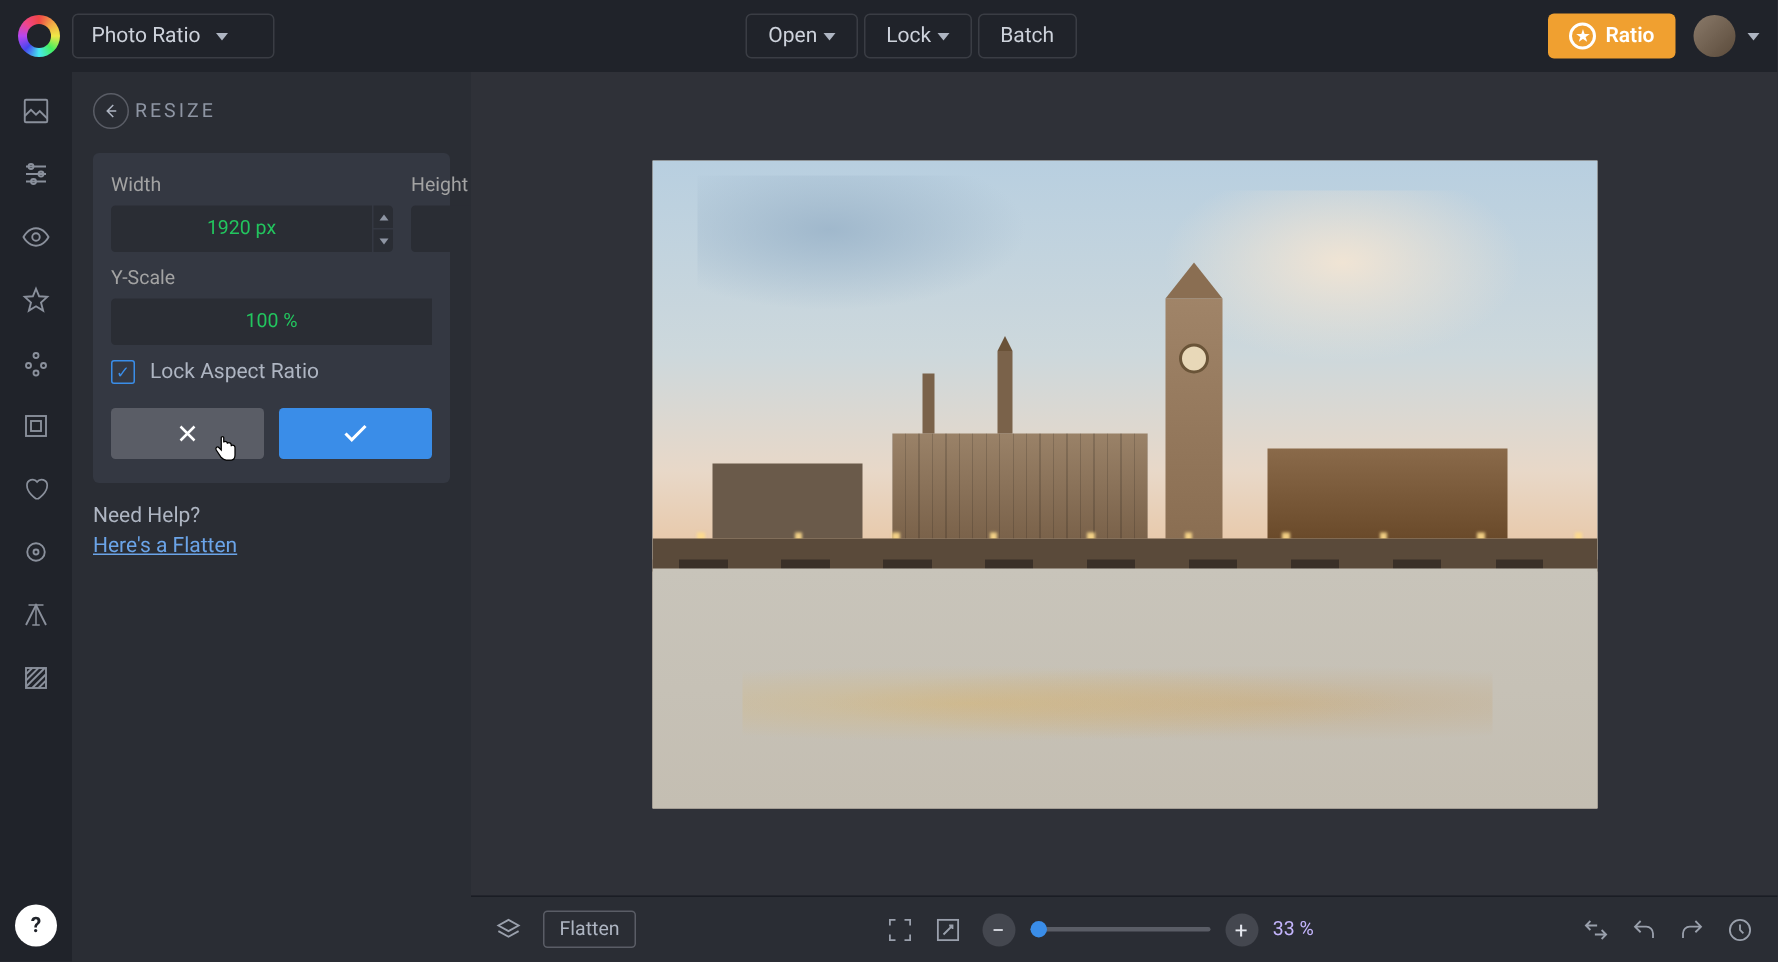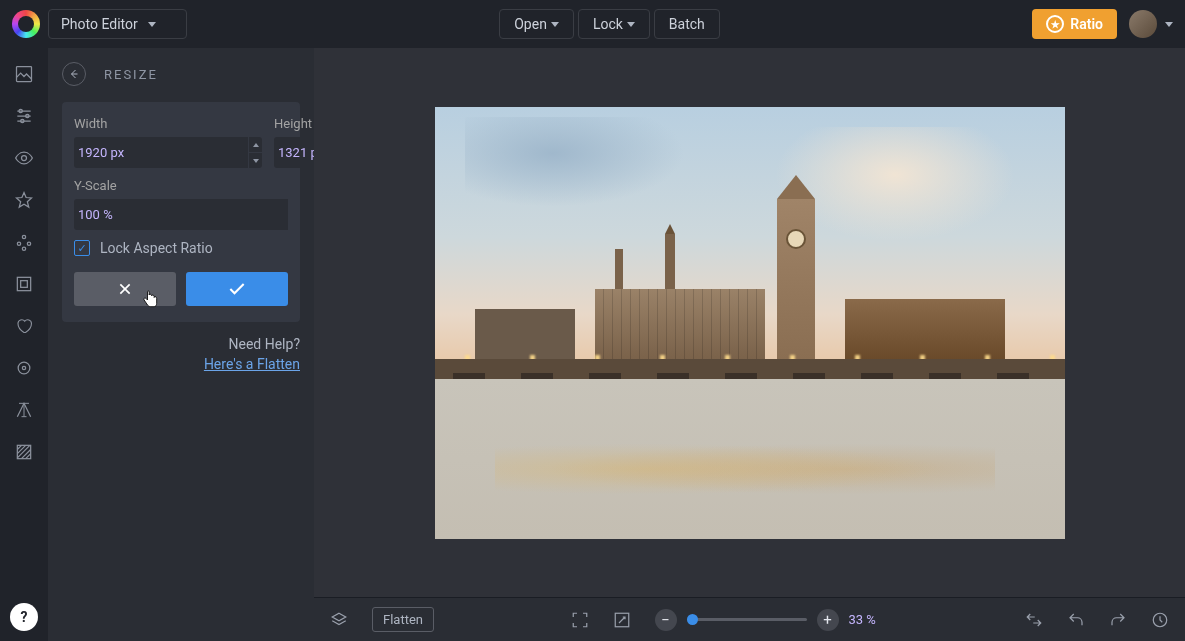--- a/index.html
+++ b/index.html
@@ -18,41 +18,41 @@
 .star-circ { width:18px; height:18px; border-radius:50%; border:2px solid #fff; display:flex; align-items:center; justify-content:center; font-size:10px; }
 .avatar { width:28px; height:28px; border-radius:50%; background:linear-gradient(135deg,#8a7a6a,#5a4a3a); }
 
 
 .tool-rail { position:absolute; left:0; top:48px; bottom:0; width:48px; background:#20232a; display:flex; flex-direction:column; align-items:center; padding-top:16px; gap:22px; }
 .tool-rail .ticon { width:20px; height:20px; stroke:#aeb5c2; stroke-width:1.5; fill:none; opacity:.75; cursor:pointer; }
 .help-bubble { position:absolute; left:10px; bottom:10px; width:28px; height:28px; border-radius:50%; background:#fff; color:#20232a; font-weight:700; display:flex; align-items:center; justify-content:center; cursor:pointer; }
 
 
 .panel { position:absolute; left:48px; top:48px; bottom:0; width:266px; background:#2a2d34; padding:0; overflow:auto; }
-.panel-head { display:flex; align-items:center; gap:18px; padding:14px 14px 10px; color:#8e95a3; letter-spacing:2px; font-size:13px; }
+.panel-head { display:flex; align-items:center; gap:4px; padding:14px 14px 10px; color:#8e95a3; letter-spacing:2px; font-size:13px; }
 .back-circle { width:24px; height:24px; border:1px solid #5a5d66; border-radius:50%; display:flex; align-items:center; justify-content:center; cursor:pointer; }
 .back-circle svg { stroke:#aeb5c2; }
 .panel-box { margin:6px 14px 0; background:#343842; border-radius:4px; padding:14px 12px 16px; }
 .row2 { display:flex; gap:12px; margin-bottom:10px; }
 .field { flex:1; }
 .field-label { color:#a3a3a3; font-size:13px; margin-bottom:6px; display:block; }
 .spinner { display:flex; align-items:stretch; }
-.spinner-val { flex:1; background:#2a2d34; border:none; color:#c4b5fd; padding:8px 4px; font-size:13px; border-radius:3px 0 0 3px; }
+.spinner-val { flex:1; background:#2a2d34; border:none; color:#22c55e; text-align:center; padding:8px 4px; font-size:13px; border-radius:3px 0 0 3px; }
 .spinner-btns { width:14px; display:flex; flex-direction:column; }
 .spinner-btns div { flex:1; background:#2a2d34; margin-left:1px; display:flex; align-items:center; justify-content:center; cursor:pointer; }
 .spinner-btns div:first-child{border-radius:0 3px 0 0;}
 .spinner-btns div:last-child{border-radius:0 0 3px 0; margin-top:1px;}
 .arr-up{width:0;height:0;border-left:3px solid transparent;border-right:3px solid transparent;border-bottom:4px solid #8e95a3;}
 .arr-dn{width:0;height:0;border-left:3px solid transparent;border-right:3px solid transparent;border-top:4px solid #8e95a3;}
 .check-row { display:flex; align-items:center; gap:10px; margin-top:6px; }
 .checkbox { width:16px; height:16px; border:1px solid #3a8de8; border-radius:2px; display:flex; align-items:center; justify-content:center; color:#3a8de8; font-size:11px; cursor:pointer; }
 .btn-row { display:flex; gap:10px; margin-top:16px; }
 .btn-cancel { flex:1; height:34px; background:#5a5d66; border-radius:3px; display:flex; align-items:center; justify-content:center; color:#fff; cursor:pointer; font-size:16px; }
 .btn-apply { flex:1; height:34px; background:#3a8de8; border-radius:3px; display:flex; align-items:center; justify-content:center; color:#fff; cursor:pointer; }
-.help-block { padding:14px 14px;text-align:right; }
+.help-block { padding:14px 14px; }
 .help-link { color:#6ba4e8; text-decoration:underline; cursor:pointer; }
 
 
 .canvas { position:absolute; left:314px; right:0; top:48px; bottom:44px; background:#2f3138; display:flex; align-items:center; justify-content:center; }
 .photo { width:630px; height:432px; background:#d8d4c8; position:relative; overflow:hidden; }
 .sky { position:absolute; inset:0; background:linear-gradient(180deg,#b8cfe0 0%,#cdd8dc 30%,#e8d8c8 48%,#e8c8a8 60%,#d8c0a8 70%); }
 .cloud1{position:absolute;top:10px;left:30px;width:220px;height:90px;background:radial-gradient(ellipse at 40% 40%,#a0b8cc 0%,transparent 70%);}
 .cloud2{position:absolute;top:20px;right:40px;width:260px;height:120px;background:radial-gradient(ellipse at 50% 40%,#f0e4d4 0%,transparent 65%);}
 .water { position:absolute; left:0; right:0; bottom:0; height:160px; background:linear-gradient(180deg,#c8c4ba 0%,#c4beb2 100%); }
 .reflect{position:absolute;bottom:40px;left:60px;width:500px;height:60px;background:radial-gradient(ellipse at 30% 50%,rgba(220,180,100,.4),transparent 60%),radial-gradient(ellipse at 70% 50%,rgba(200,150,80,.3),transparent 60%);}
@@ -65,39 +65,39 @@
 .clock{position:absolute;right:219px;bottom:110px;width:20px;height:20px;background:#e8d8b8;border-radius:50%;border:2px solid #6a5438;}
 .parl{position:absolute;left:120px;right:260px;bottom:0;height:70px;background:linear-gradient(180deg,#9a8268,#7a624a);}
 .parl::before{content:'';position:absolute;inset:0;background:repeating-linear-gradient(90deg,transparent 0 8px,rgba(0,0,0,.15) 8px 9px);}
 .spire1{position:absolute;left:140px;bottom:70px;width:8px;height:40px;background:#7a624a;}
 .spire2{position:absolute;left:190px;bottom:70px;width:10px;height:55px;background:#7a624a;}
 .spire2::before{content:'';position:absolute;left:50%;top:-10px;transform:translateX(-50%);border-left:5px solid transparent;border-right:5px solid transparent;border-bottom:10px solid #6a5238;}
 .bldg-r{position:absolute;right:20px;bottom:0;width:160px;height:60px;background:linear-gradient(180deg,#8a6a4a,#6a4a2a);}
 .bldg-l{position:absolute;left:0;bottom:0;width:100px;height:50px;background:#6a5a4a;}
 
 
-.bottombar { position:absolute; left:314px; right:0; bottom:0; height:44px; background:#2a2d34; display:flex; align-items:center; padding:0 16px; gap:24px; border-top:1px solid #1a1d24; }
+.bottombar { position:absolute; left:314px; right:0; bottom:0; height:44px; background:#2a2d34; display:flex; align-items:center; padding:0 16px; gap:14px; border-top:1px solid #1a1d24; }
 .bottombar .sp { flex:1; }
 .bicon { width:18px; height:18px; stroke:#aeb5c2; fill:none; stroke-width:1.6; cursor:pointer; opacity:.85; }
 .flatten { border:1px solid #5a5d66; color:#aeb5c2; padding:4px 10px; border-radius:3px; font-size:13px; cursor:pointer; background:transparent; }
 .zoom-group { display:flex; align-items:center; gap:10px; }
 .zbtn{width:22px;height:22px;border-radius:50%;background:#44474f;color:#e4e7ee;display:flex;align-items:center;justify-content:center;cursor:pointer;font-size:15px;}
 .zslider{width:120px;height:3px;background:#5a5d66;border-radius:2px;position:relative;}
 .zslider::before{content:'';position:absolute;left:0;top:-4px;width:11px;height:11px;border-radius:50%;background:#3a8de8;}
 .zoom-pct{color:#c4b5fd;font-size:13px;min-width:40px;}
 
 .cursor-hand { position:absolute; left:140px; top:290px; width:20px; height:20px; z-index:50; pointer-events:none; }
 </style>
 </head>
 <body>
 
 <div class="topbar">
   <div class="logo"></div>
   <div class="mode-select">
-    <span>Photo Editor</span>
+    <span>Photo Ratio</span>
     <span class="chev"></span>
   </div>
   <div class="top-center">
     <div class="top-btn">
       <span>Open</span>
         <span class="chev"></span>
     </div>
     <div class="top-btn">
       <span>Lock</span>
         <span class="chev"></span>

